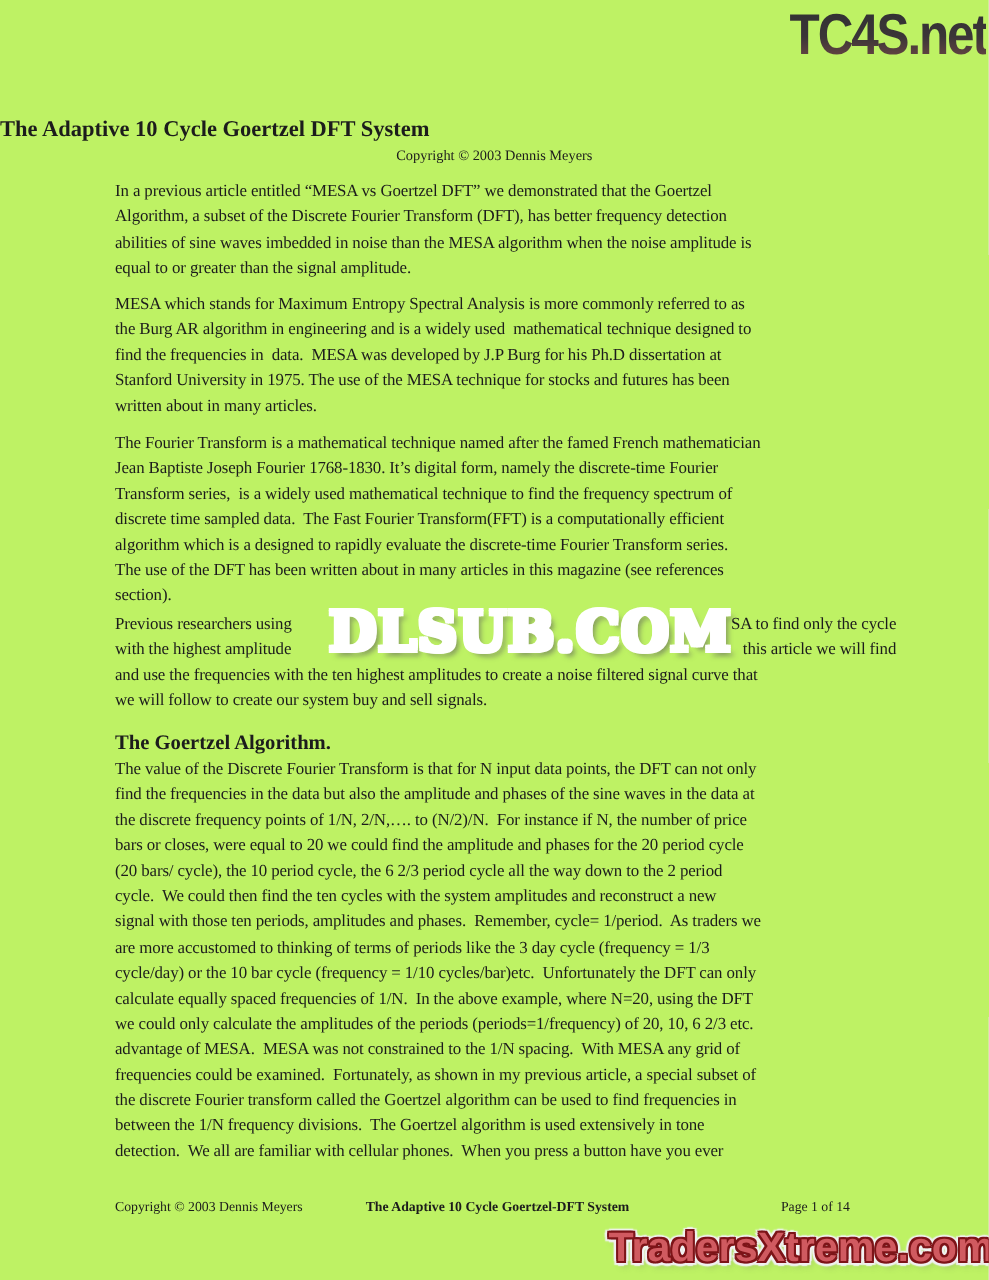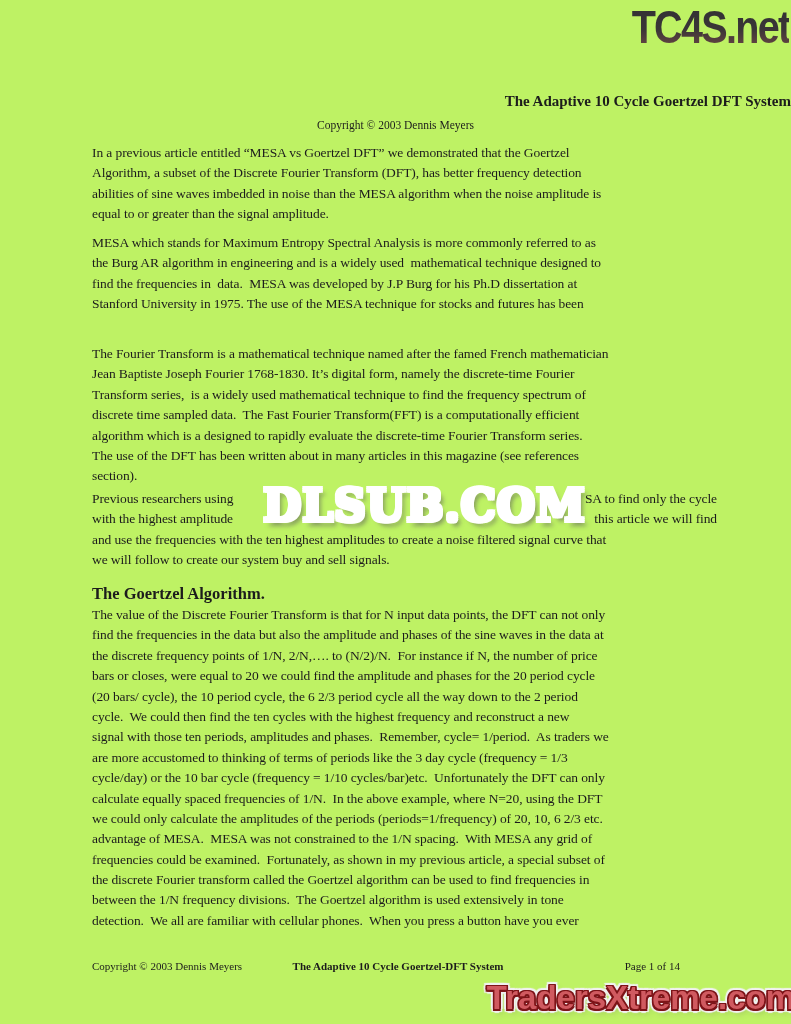--- a/index.html
+++ b/index.html
@@ -12,22 +12,22 @@
   .tc4s{
     position:absolute;top:4px;right:2px;
     font-family:"Liberation Sans", sans-serif;font-weight:bold;
     font-size:46px;letter-spacing:-2px;line-height:1;
     transform:scaleX(0.86);transform-origin:top right;
     background:linear-gradient(180deg,#313133 0%,#3a3537 55%,#6f4945 100%);
     -webkit-background-clip:text;background-clip:text;color:transparent;
   }
   
   .doc-title{
-    position:absolute;top:93px;left:0;width:791px;text-align:right;
-    font-size:15px;font-weight:bold;margin:0;
+    position:absolute;top:93px;left:0;width:791px;text-align:left;
+    font-size:18px;font-weight:bold;margin:0;
   }
   .doc-subtitle{
     position:absolute;top:119px;left:0;width:791px;text-align:center;
     font-size:11.5px;
   }
   
   .para{position:absolute;left:92px;width:625px;font-size:13.5px;letter-spacing:-0.1px;}
   .tline{white-space:pre;line-height:20.4px;height:20.4px;}
   .split{display:flex;justify-content:space-between;line-height:20.4px;height:20.4px;}
   .split span{white-space:pre;}
@@ -90,20 +90,21 @@
       <div class="tline">Algorithm, a subset of the Discrete Fourier Transform (DFT), has better frequency detection</div>
       <div class="tline">abilities of sine waves imbedded in noise than the MESA algorithm when the noise amplitude is</div>
       <div class="tline">equal to or greater than the signal amplitude.</div>
     </div>
 
   <div class="para" id="p2">
       <div class="tline">MESA which stands for Maximum Entropy Spectral Analysis is more commonly referred to as</div>
       <div class="tline">the Burg AR algorithm in engineering and is a widely used  mathematical technique designed to</div>
       <div class="tline">find the frequencies in  data.  MESA was developed by J.P Burg for his Ph.D dissertation at</div>
       <div class="tline">Stanford University in 1975. The use of the MESA technique for stocks and futures has been</div>
+      <div class="tline">written about in many articles.</div>
     </div>
 
   <div class="para" id="p3">
       <div class="tline">The Fourier Transform is a mathematical technique named after the famed French mathematician</div>
       <div class="tline">Jean Baptiste Joseph Fourier 1768-1830. It’s digital form, namely the discrete-time Fourier</div>
       <div class="tline">Transform series,  is a widely used mathematical technique to find the frequency spectrum of</div>
       <div class="tline">discrete time sampled data.  The Fast Fourier Transform(FFT) is a computationally efficient</div>
       <div class="tline">algorithm which is a designed to rapidly evaluate the discrete-time Fourier Transform series.</div>
       <div class="tline">The use of the DFT has been written about in many articles in this magazine (see references</div>
       <div class="tline">section).</div>
@@ -125,21 +126,21 @@
   <div class="dlsub">DLSUB.COM</div>
 
   <h2 class="section-heading">The Goertzel Algorithm.</h2>
 
   <div class="para" id="p5">
       <div class="tline">The value of the Discrete Fourier Transform is that for N input data points, the DFT can not only</div>
       <div class="tline">find the frequencies in the data but also the amplitude and phases of the sine waves in the data at</div>
       <div class="tline">the discrete frequency points of 1/N, 2/N,…. to (N/2)/N.  For instance if N, the number of price</div>
       <div class="tline">bars or closes, were equal to 20 we could find the amplitude and phases for the 20 period cycle</div>
       <div class="tline">(20 bars/ cycle), the 10 period cycle, the 6 2/3 period cycle all the way down to the 2 period</div>
-      <div class="tline">cycle.  We could then find the ten cycles with the highest frequency and reconstruct a new</div>
+      <div class="tline">cycle.  We could then find the ten cycles with the system amplitudes and reconstruct a new</div>
       <div class="tline">signal with those ten periods, amplitudes and phases.  Remember, cycle= 1/period.  As traders we</div>
       <div class="tline">are more accustomed to thinking of terms of periods like the 3 day cycle (frequency = 1/3</div>
       <div class="tline">cycle/day) or the 10 bar cycle (frequency = 1/10 cycles/bar)etc.  Unfortunately the DFT can only</div>
       <div class="tline">calculate equally spaced frequencies of 1/N.  In the above example, where N=20, using the DFT</div>
       <div class="tline">we could only calculate the amplitudes of the periods (periods=1/frequency) of 20, 10, 6 2/3 etc.</div>
       <div class="tline">advantage of MESA.  MESA was not constrained to the 1/N spacing.  With MESA any grid of</div>
       <div class="tline">frequencies could be examined.  Fortunately, as shown in my previous article, a special subset of</div>
       <div class="tline">the discrete Fourier transform called the Goertzel algorithm can be used to find frequencies in</div>
       <div class="tline">between the 1/N frequency divisions.  The Goertzel algorithm is used extensively in tone</div>
       <div class="tline">detection.  We all are familiar with cellular phones.  When you press a button have you ever</div>

